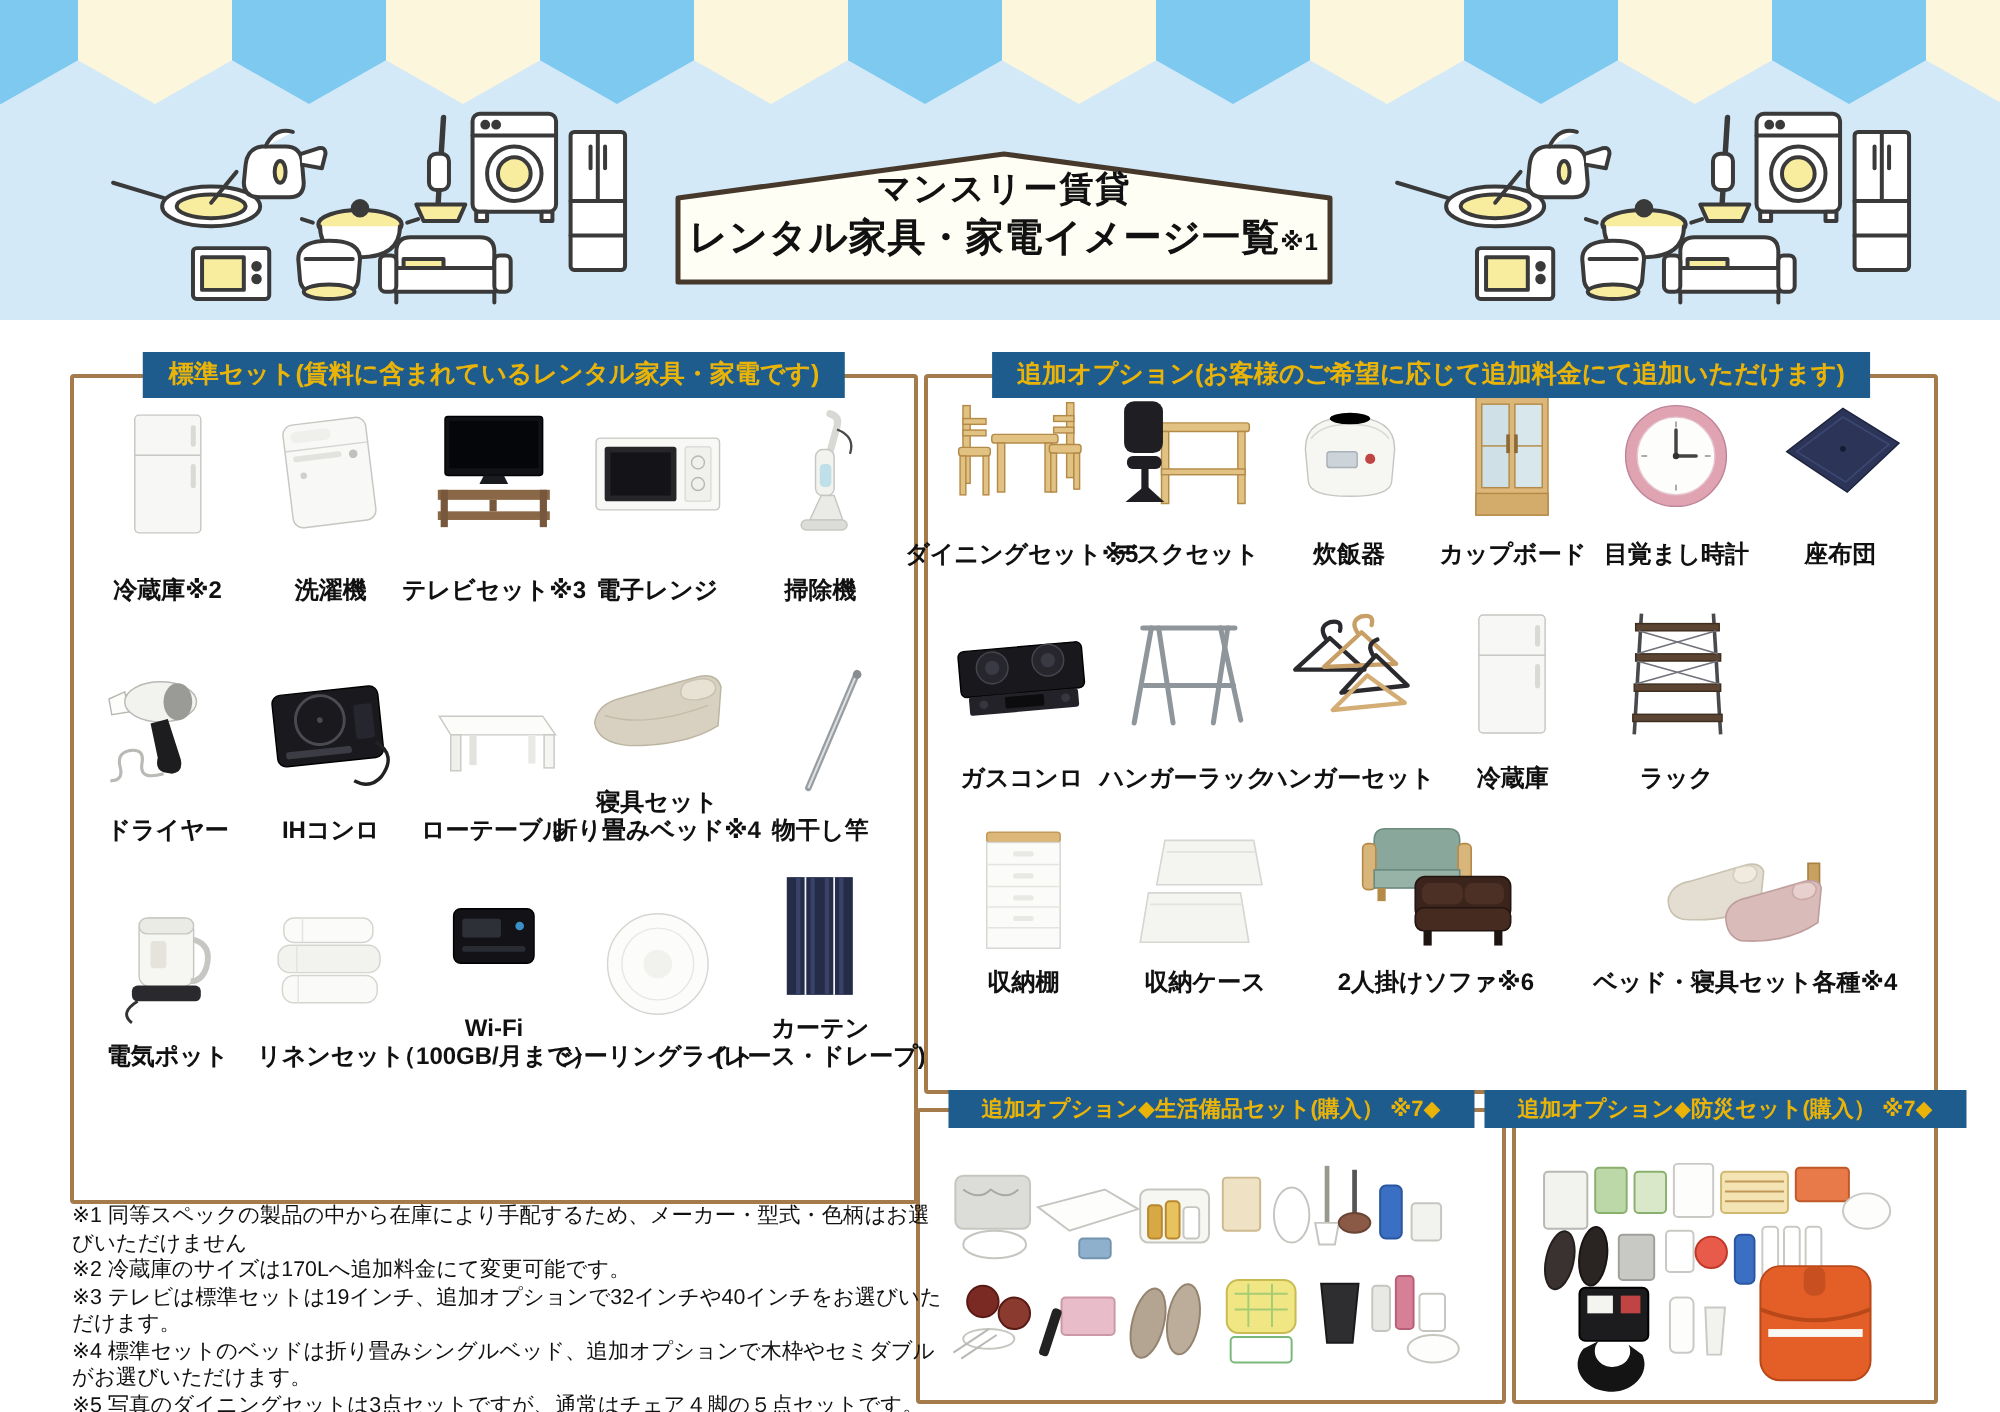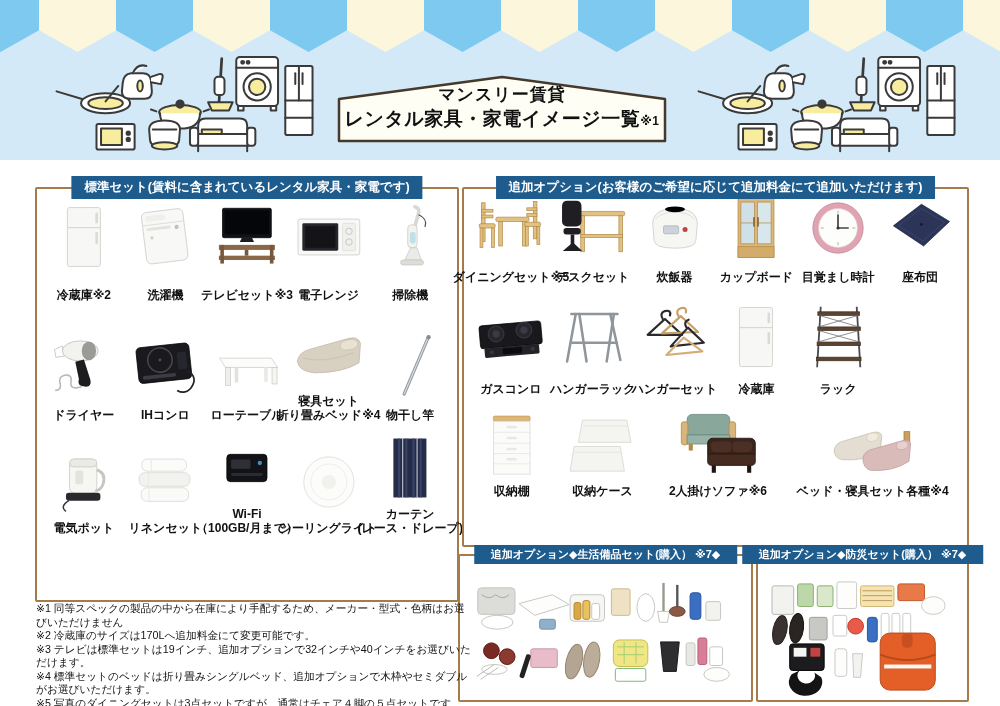--- a/index.html
+++ b/index.html
@@ -22,21 +22,21 @@
   .plaque .l1{font-size:17px;font-weight:700;letter-spacing:1px;}
   .plaque .l2{font-size:19px;font-weight:700;letter-spacing:0.5px;text-align:center;}
   .plaque .note{font-size:12px;font-weight:700;}
   
   .secbox{position:absolute;background:#fff;border:2px solid #a57b4c;border-radius:2px;}
   .box-standard{left:35px;top:187px;width:420px;height:411px;}
   .box-option{left:462px;top:187px;width:503px;height:356px;}
   .box-purchase-a{left:458px;top:554px;width:291px;height:144px;}
   .box-purchase-b{left:756px;top:554px;width:209px;height:144px;}
   .sec-header{position:absolute;top:-13px;left:50%;transform:translateX(-50%);
-      background:#1e5c8e;color:#ffffff;font-weight:700;white-space:nowrap;
+      background:#1e5c8e;color:#eab308;font-weight:700;white-space:nowrap;
       padding:3px 13px;font-size:12.5px;letter-spacing:0;}
   .sec-header.sm{font-size:11px;padding:2px 17px;top:-11px;}
   
   .rowgrid{display:grid;margin:0 6px 10px;}
   .cols5{grid-template-columns:repeat(5,1fr);}
   .cols6{grid-template-columns:repeat(6,1fr);}
   .cols4{grid-template-columns:0.85fr 1fr 1.35fr 1.8fr;}
   .box-standard .rowgrid:first-of-type{margin-top:16px;}
   .box-option .rowgrid:first-of-type{margin-top:14px;}
   .cell{display:flex;flex-direction:column;align-items:center;justify-content:flex-end;min-width:0;}

